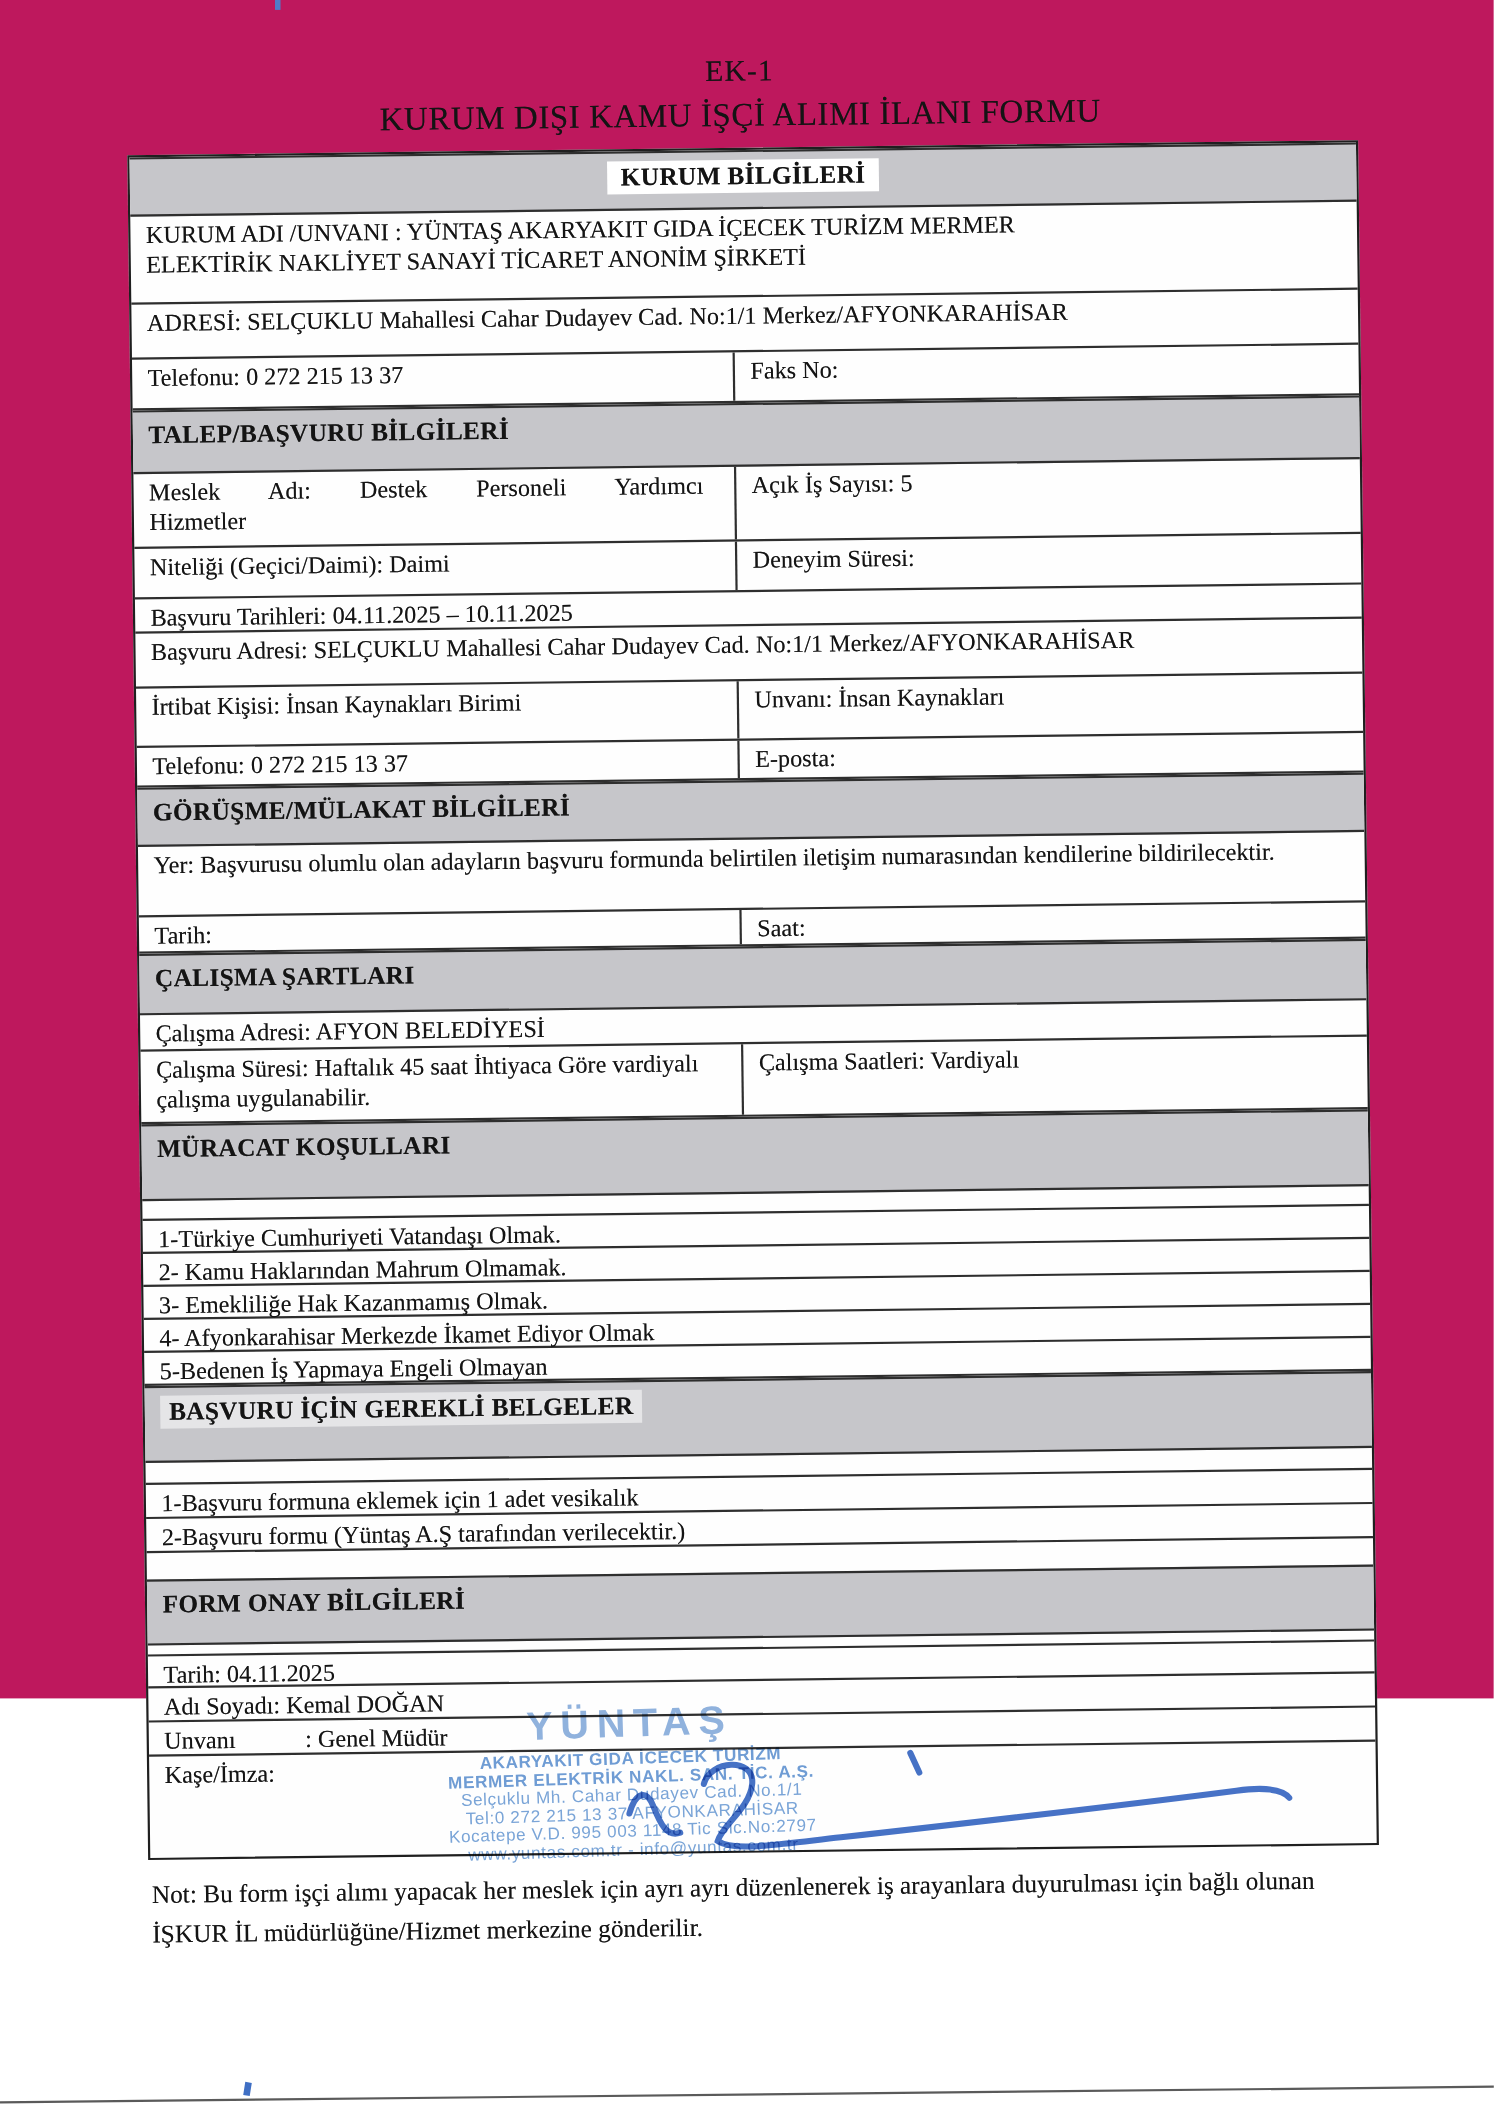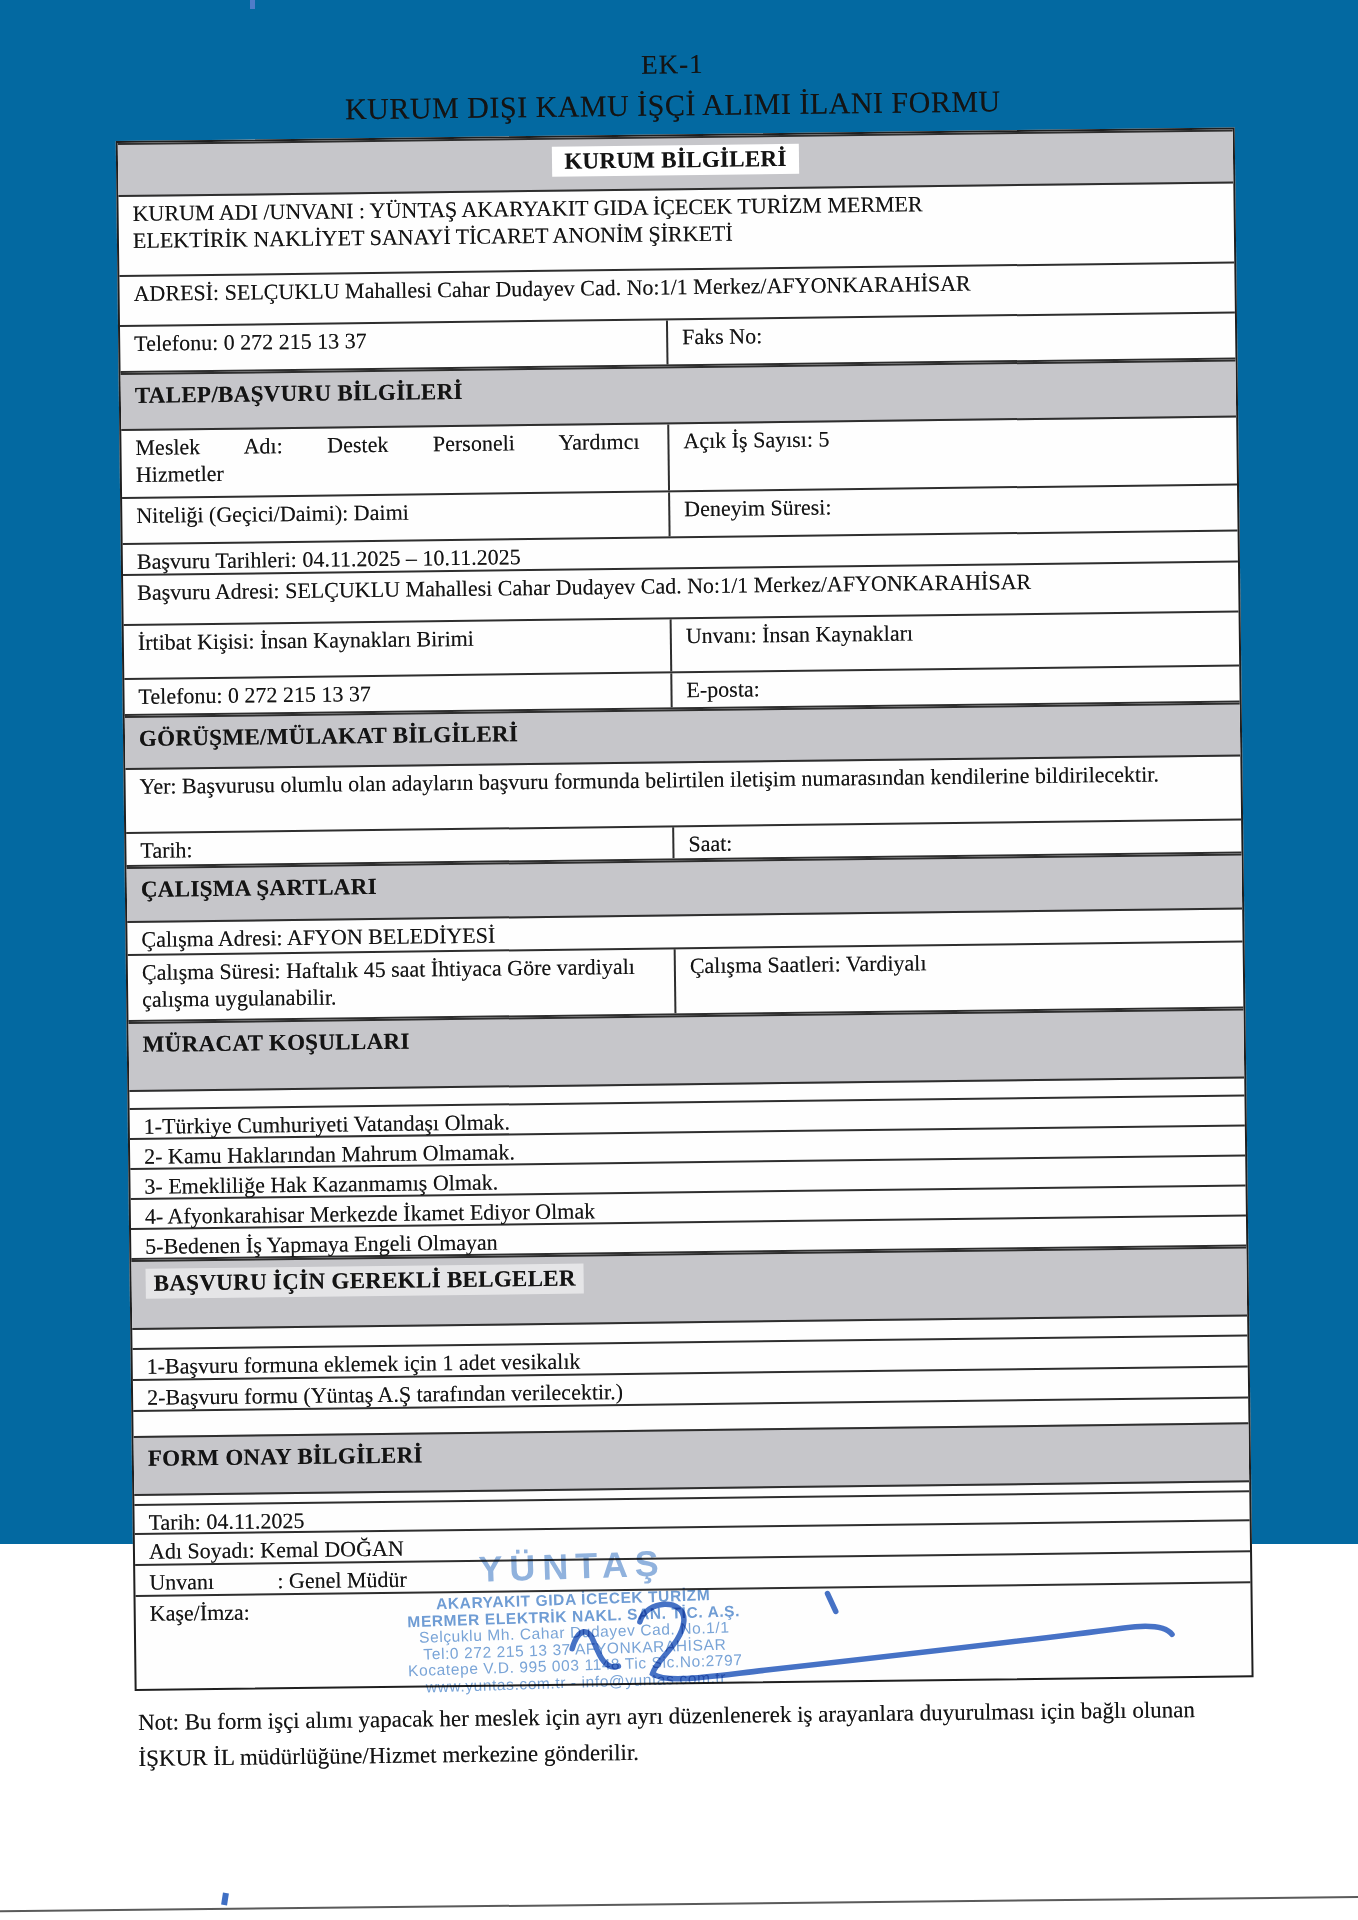--- a/index.html
+++ b/index.html
@@ -1,18 +1,18 @@
 <!DOCTYPE html>
 <html><head>
 <meta charset="utf-8">
 <style>
   html,body{margin:0;padding:0;}
   body{width:1358px;height:1920px;background:#ffffff;overflow:hidden;
        font-family:"Liberation Serif","DejaVu Serif",serif;color:#141414;}
-  .page{position:relative;width:1358px;height:1544px;background:#0369a1;}
+  .page{position:relative;width:1358px;height:1544px;background:#be185d;}
   .content{position:absolute;left:0;top:0;width:1358px;
            transform:rotate(-0.7deg);transform-origin:130px 900px;}
   .titles{width:1115px;margin-left:125px;text-align:center;padding-top:56px;}
   .ek{font-size:27px;letter-spacing:1px;}
   .form-title{font-size:30px;margin-top:8px;letter-spacing:.5px;}
   .tbl{position:relative;width:1115px;margin-left:125px;margin-top:12px;
        border:2px solid #1f1f1f;background:#fefefe;}
   .row{box-sizing:border-box;border-bottom:2px solid #2e2e2e;position:relative;
        font-size:22px;line-height:1.22;}
   .row.last{border-bottom:none;}

